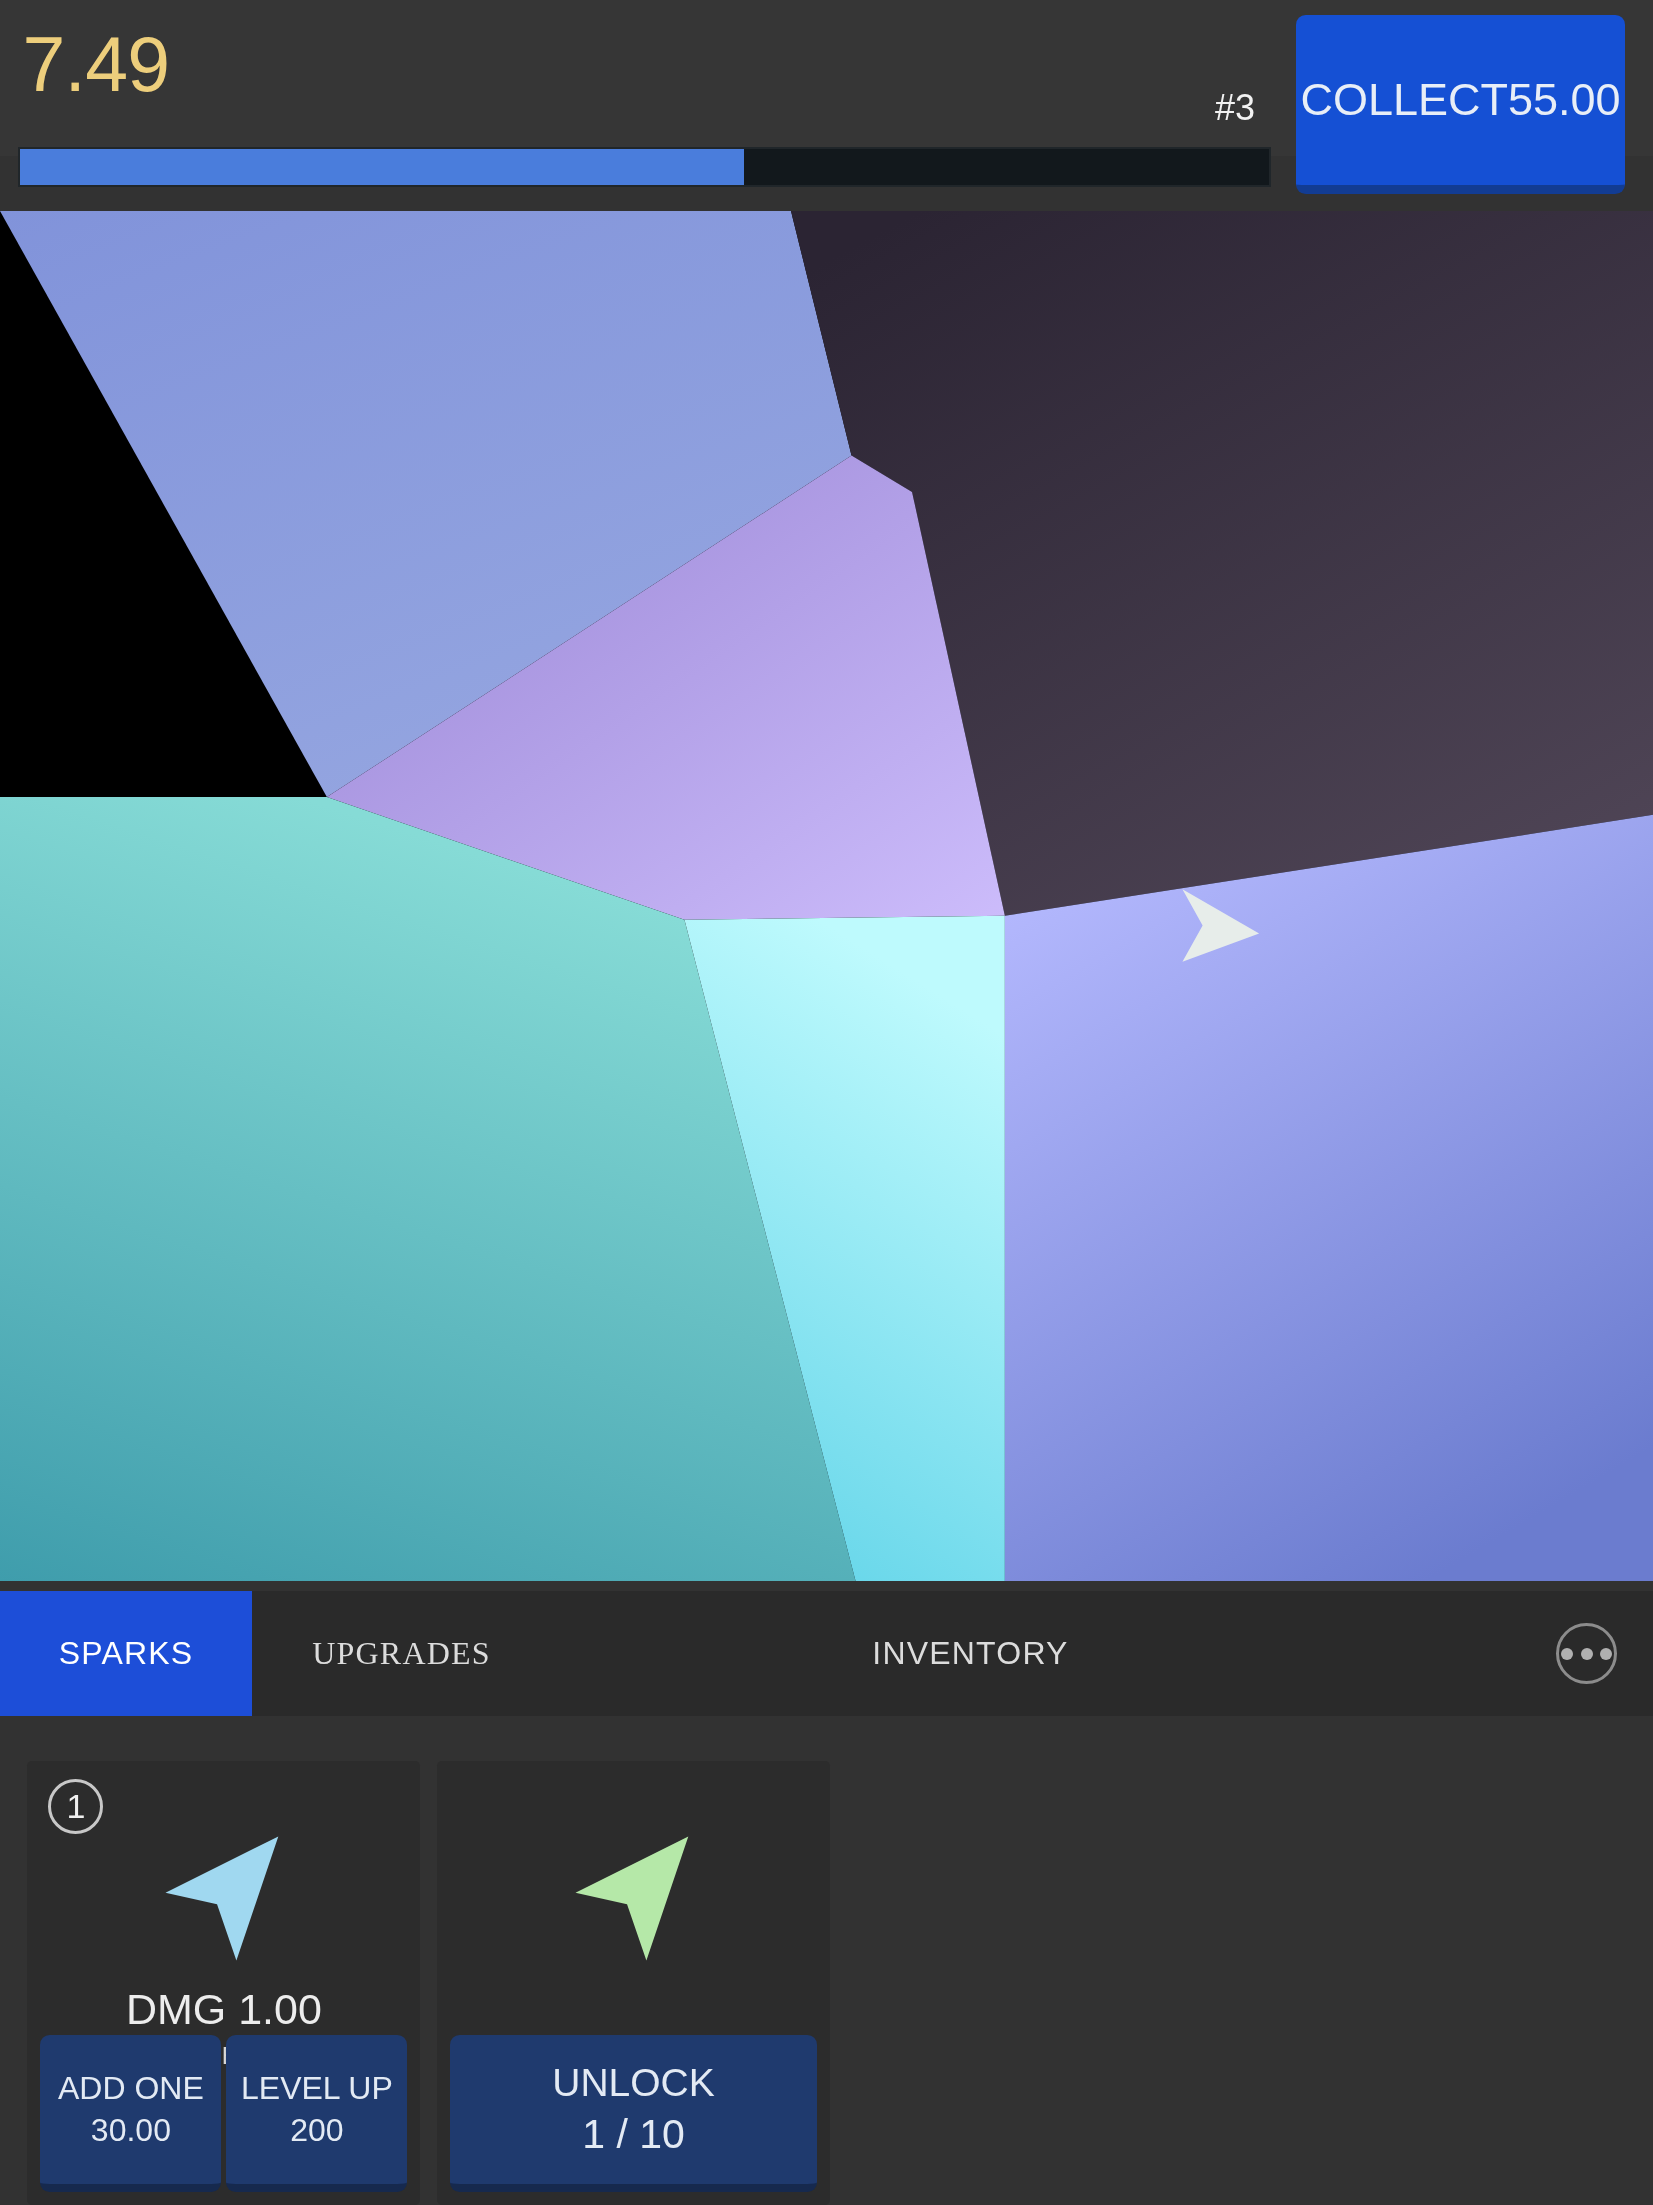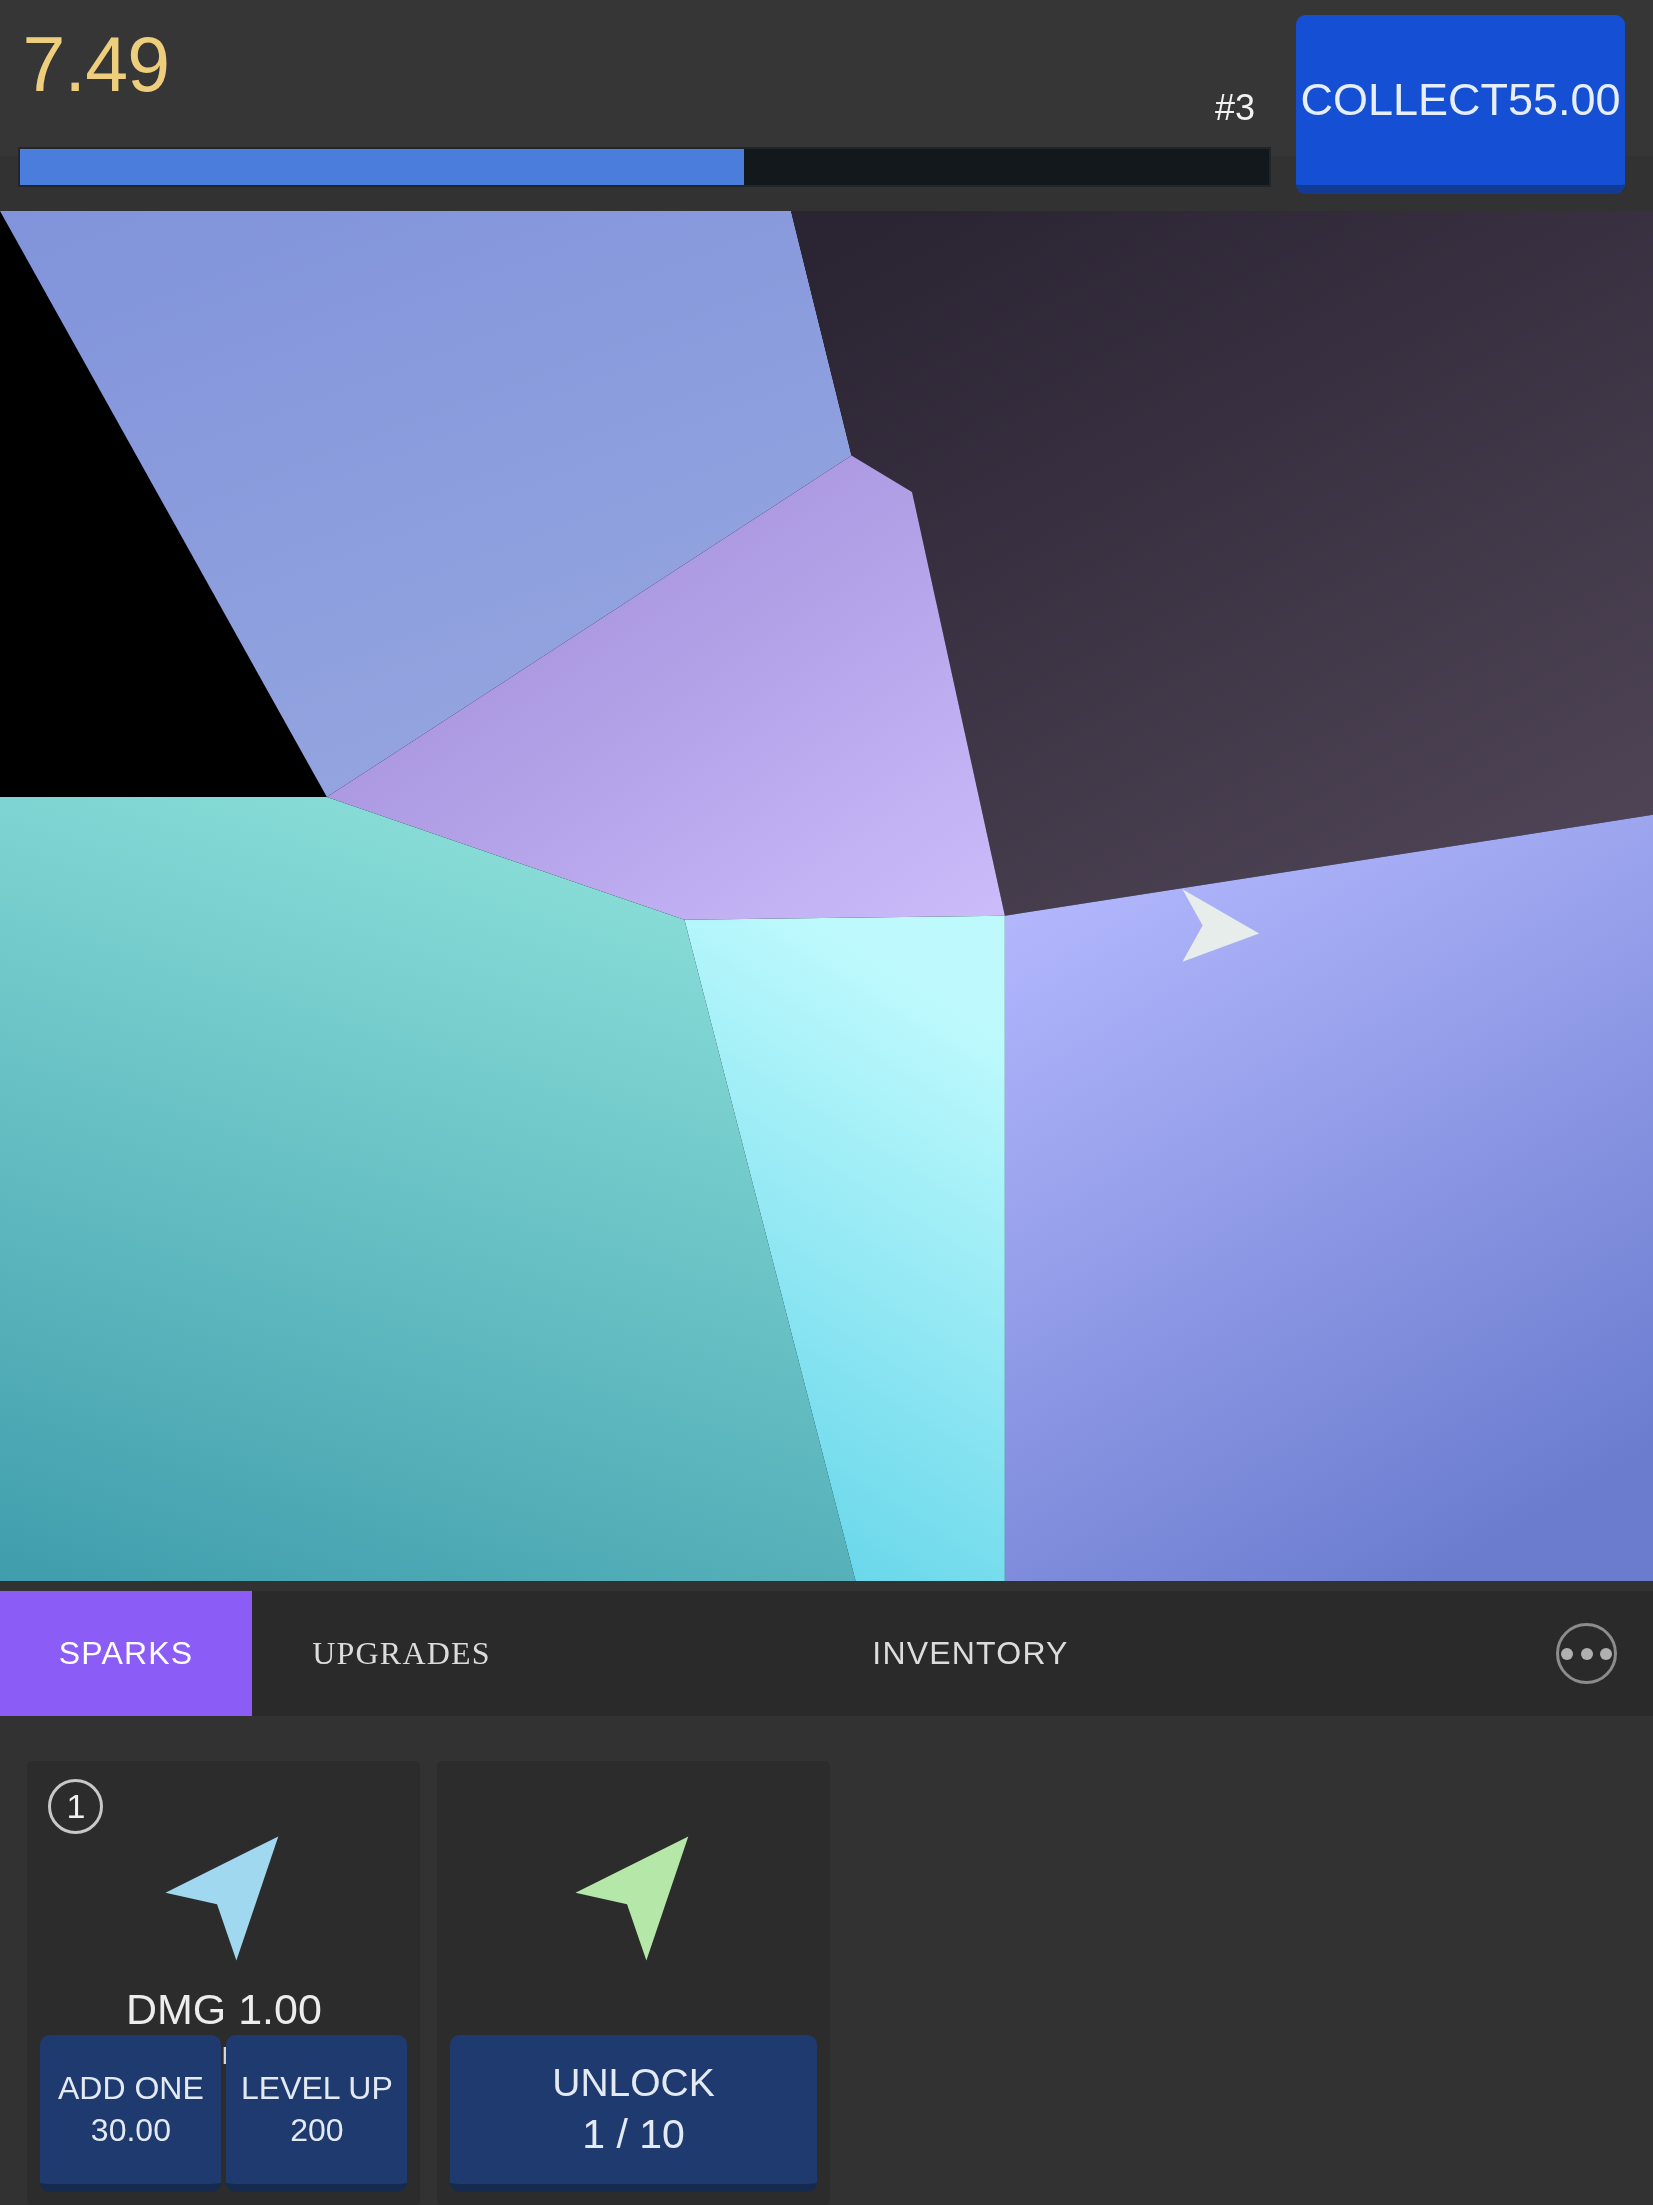--- a/index.html
+++ b/index.html
@@ -59,21 +59,21 @@
     position:absolute; left:0; top:1591px;
     width:1653px; height:125px;
     background:#2a2a2a;
   }
   .tab {
     position:absolute; top:0; height:125px;
     display:flex; align-items:center; justify-content:center;
     font-size:32px; color:#dcdcdc; letter-spacing:1.2px;
     cursor:pointer; user-select:none;
   }
-  .tab.active { background:#8b5cf6; color:#ffffff; }
+  .tab.active { background:#1d4ed8; color:#ffffff; }
   #more-btn {
     position:absolute; right:36px; top:32px;
     width:61px; height:61px; border-radius:50%;
     border:3.2px solid #8c8c8c;
     display:flex; align-items:center; justify-content:center;
     gap:7.3px; cursor:pointer;
   }
   #more-btn i { width:12px; height:12px; border-radius:50%; background:#b0b0b0; display:block; }
 
   

